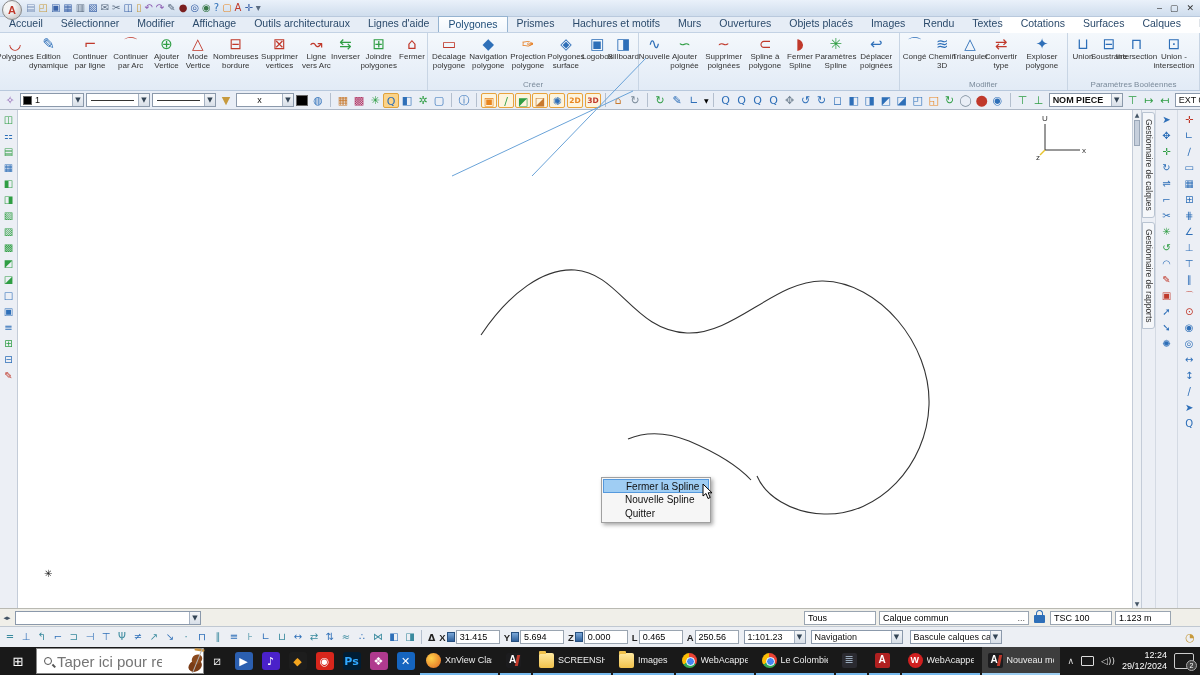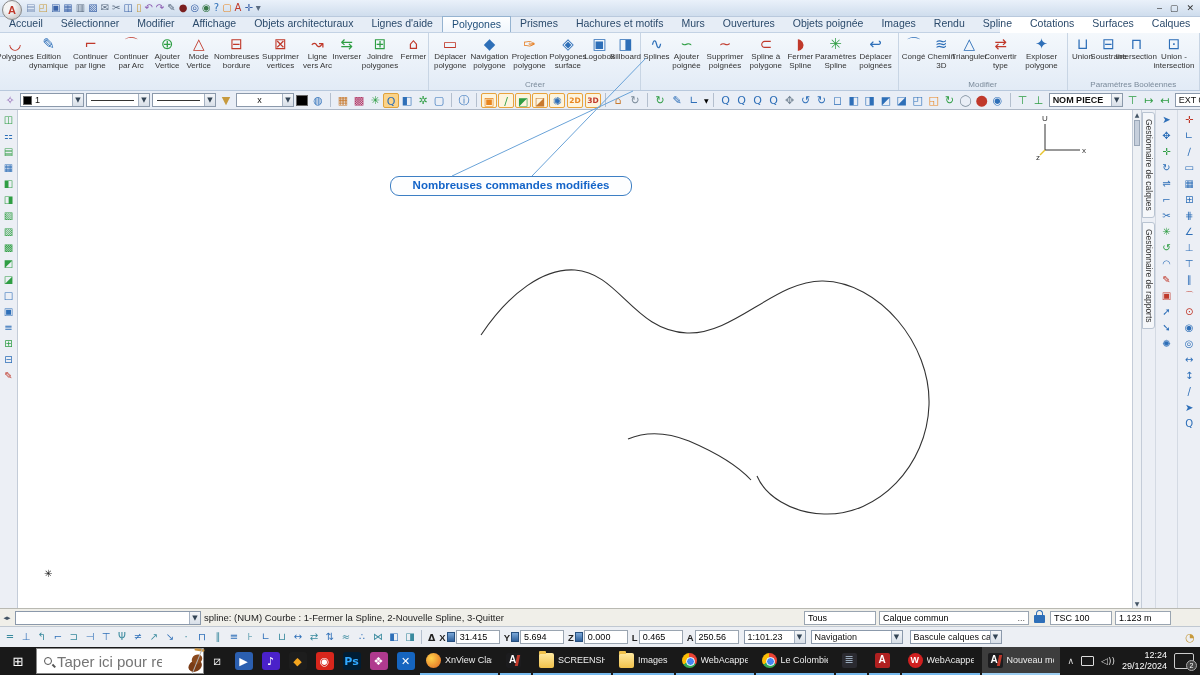--- a/index.html
+++ b/index.html
@@ -177,31 +177,31 @@
     </div>
   </div>
 
   <div id="tabsrow">
     <div style="display:flex;">
 
     <div class="rtab">Accueil</div>
         <div class="rtab">Sélectionner</div>
         <div class="rtab">Modifier</div>
         <div class="rtab">Affichage</div>
-        <div class="rtab">Objets architecturaux</div>
+        <div class="rtab">Outils architecturaux</div>
         <div class="rtab">Lignes d'aide</div>
         <div class="rtab active">Polygones</div>
         <div class="rtab">Prismes</div>
         <div class="rtab">Hachures et motifs</div>
         <div class="rtab">Murs</div>
         <div class="rtab">Ouvertures</div>
-        <div class="rtab">Objets poignée</div>
+        <div class="rtab">Objets placés</div>
         <div class="rtab">Images</div>
         <div class="rtab">Rendu</div>
-        <div class="rtab">Spline</div>
+        <div class="rtab">Textes</div>
         <div class="rtab">Cotations</div>
         <div class="rtab">Surfaces</div>
         <div class="rtab">Calques</div>
         <div class="rtab">Mise en Page</div>
       </div>
 
   </div>
 
   <div id="ribbon">
     <div class="rgroup">
@@ -256,21 +256,21 @@
           <span class="rlabel">Fermer</span>
         </div>
         </div>
       <div class="rgrouplabel"></div>
     </div>
     <div class="rgroup">
       <div class="ritems">
 
       <div class="rbtn">
           <span class="rglyph" style="color: rgb(192, 57, 43);">▭</span>
-          <span class="rlabel">Déplacer polygone</span>
+          <span class="rlabel">Décalage polygone</span>
         </div>
           <div class="rbtn">
           <span class="rglyph" style="color: rgb(46, 111, 184);">◆</span>
           <span class="rlabel">Navigation polygone</span>
         </div>
           <div class="rbtn">
           <span class="rglyph" style="color: rgb(230, 126, 34);">✑</span>
           <span class="rlabel">Projection polygone</span>
         </div>
           <div class="rbtn">
@@ -286,21 +286,21 @@
           <span class="rlabel">Billboard</span>
         </div>
         </div>
       <div class="rgrouplabel">Créer</div>
     </div>
     <div class="rgroup">
       <div class="ritems">
 
       <div class="rbtn">
           <span class="rglyph" style="color: rgb(46, 111, 184);">∿</span>
-          <span class="rlabel">Splines</span>
+          <span class="rlabel">Nouvelle</span>
         </div>
           <div class="rbtn">
           <span class="rglyph" style="color: rgb(47, 158, 68);">∽</span>
           <span class="rlabel">Ajouter poignée</span>
         </div>
           <div class="rbtn">
           <span class="rglyph" style="color: rgb(192, 57, 43);">∼</span>
           <span class="rlabel">Supprimer poignées</span>
         </div>
           <div class="rbtn">
@@ -497,33 +497,41 @@
         <span class="mini-icon glyph" style="color: rgb(46, 111, 184);">⊟</span>
         <span class="mini-icon glyph" style="color: rgb(192, 57, 43);">✎</span>
       </div>
 
     <div id="canvas">
       <svg id="draw-svg" viewBox="0 0 1114 498">
         <path fill="none" stroke="#333" stroke-width="1.1" d="M 463 225 C 492 182 526 158 557 160 C 601 163 616 221 669 223 C 716 225 758 170 805 171 C 861 172 913 234 911 295 C 909 356 860 406 806 404 C 772 403 747 385 739 366"></path>
         <path fill="none" stroke="#333" stroke-width="1.1" d="M 610 329 C 629 321 651 323 671 331 C 699 343 721 357 733 370"></path>
       </svg>
 
-      <div id="callout">Nombreuses commandes modifiées</div>
 
       <svg id="ucs" viewBox="0 0 52 48">
         <text x="6" y="9" font-size="8" fill="#333">U</text>
         <line x1="9" y1="12" x2="9" y2="38" stroke="#333" stroke-width="1"></line>
         <line x1="9" y1="38" x2="44" y2="38" stroke="#333" stroke-width="1"></line>
         <text x="46" y="41" font-size="8" fill="#333">x</text>
         <line x1="4" y1="43" x2="9" y2="38" stroke="#e8c42e" stroke-width="1.5"></line>
         <text x="0" y="48" font-size="8" fill="#333">z</text>
       </svg>
 
       <span id="canvas-star" class="glyph">✳</span>
 
+      <div id="ctxmenu">
+
+        <svg id="cursor" width="12" height="17" viewBox="0 0 12 17">
+          <polygon points="1,1 1,13 4,10.5 6,15.5 8.2,14.5 6.2,9.8 10,9.8" fill="#fff" stroke="#000" stroke-width="1"></polygon>
+        </svg>
+      <div class="ctx-item active">Fermer la Spline</div>
+          <div class="ctx-item">Nouvelle Spline</div>
+          <div class="ctx-item">Quitter</div>
+        </div>
     </div>
 
     <div id="vscroll">
       <span class="arr glyph" style="top:0;">▲</span>
       <span class="thumb"></span>
       <span class="arr glyph" style="bottom:0;">▼</span>
     </div>
 
     <div id="rightpanel">
       <div id="rtabs">
@@ -578,21 +586,20 @@
     <line x1="646" y1="58" x2="532" y2="176" stroke="#6aa3d8" stroke-width="1"></line>
     <line x1="633" y1="91" x2="452" y2="176" stroke="#6aa3d8" stroke-width="1"></line>
   </svg>
 
   <div id="statusrow">
     <span class="spin glyph">◂▸</span>
     <div class="combo" style="width:186px;">
       <span class="cval"></span>
         <span class="carr glyph">▼</span>
     </div>
-    <span id="prompt-text">spline:  (NUM)  Courbe : 1-Fermer la Spline, 2-Nouvelle Spline, 3-Quitter</span>
     <span style="flex:1;"></span>
     <div class="field" style="width:72px;">
         <span>Tous</span>
       </div>
     <div class="field" style="width:150px;">
       <span style="flex:1;">Calque commun</span>
       <span style="color:#555;">...</span>
     </div>
     <span class="lockicon"></span>
     <div class="field" style="width:62px;">

